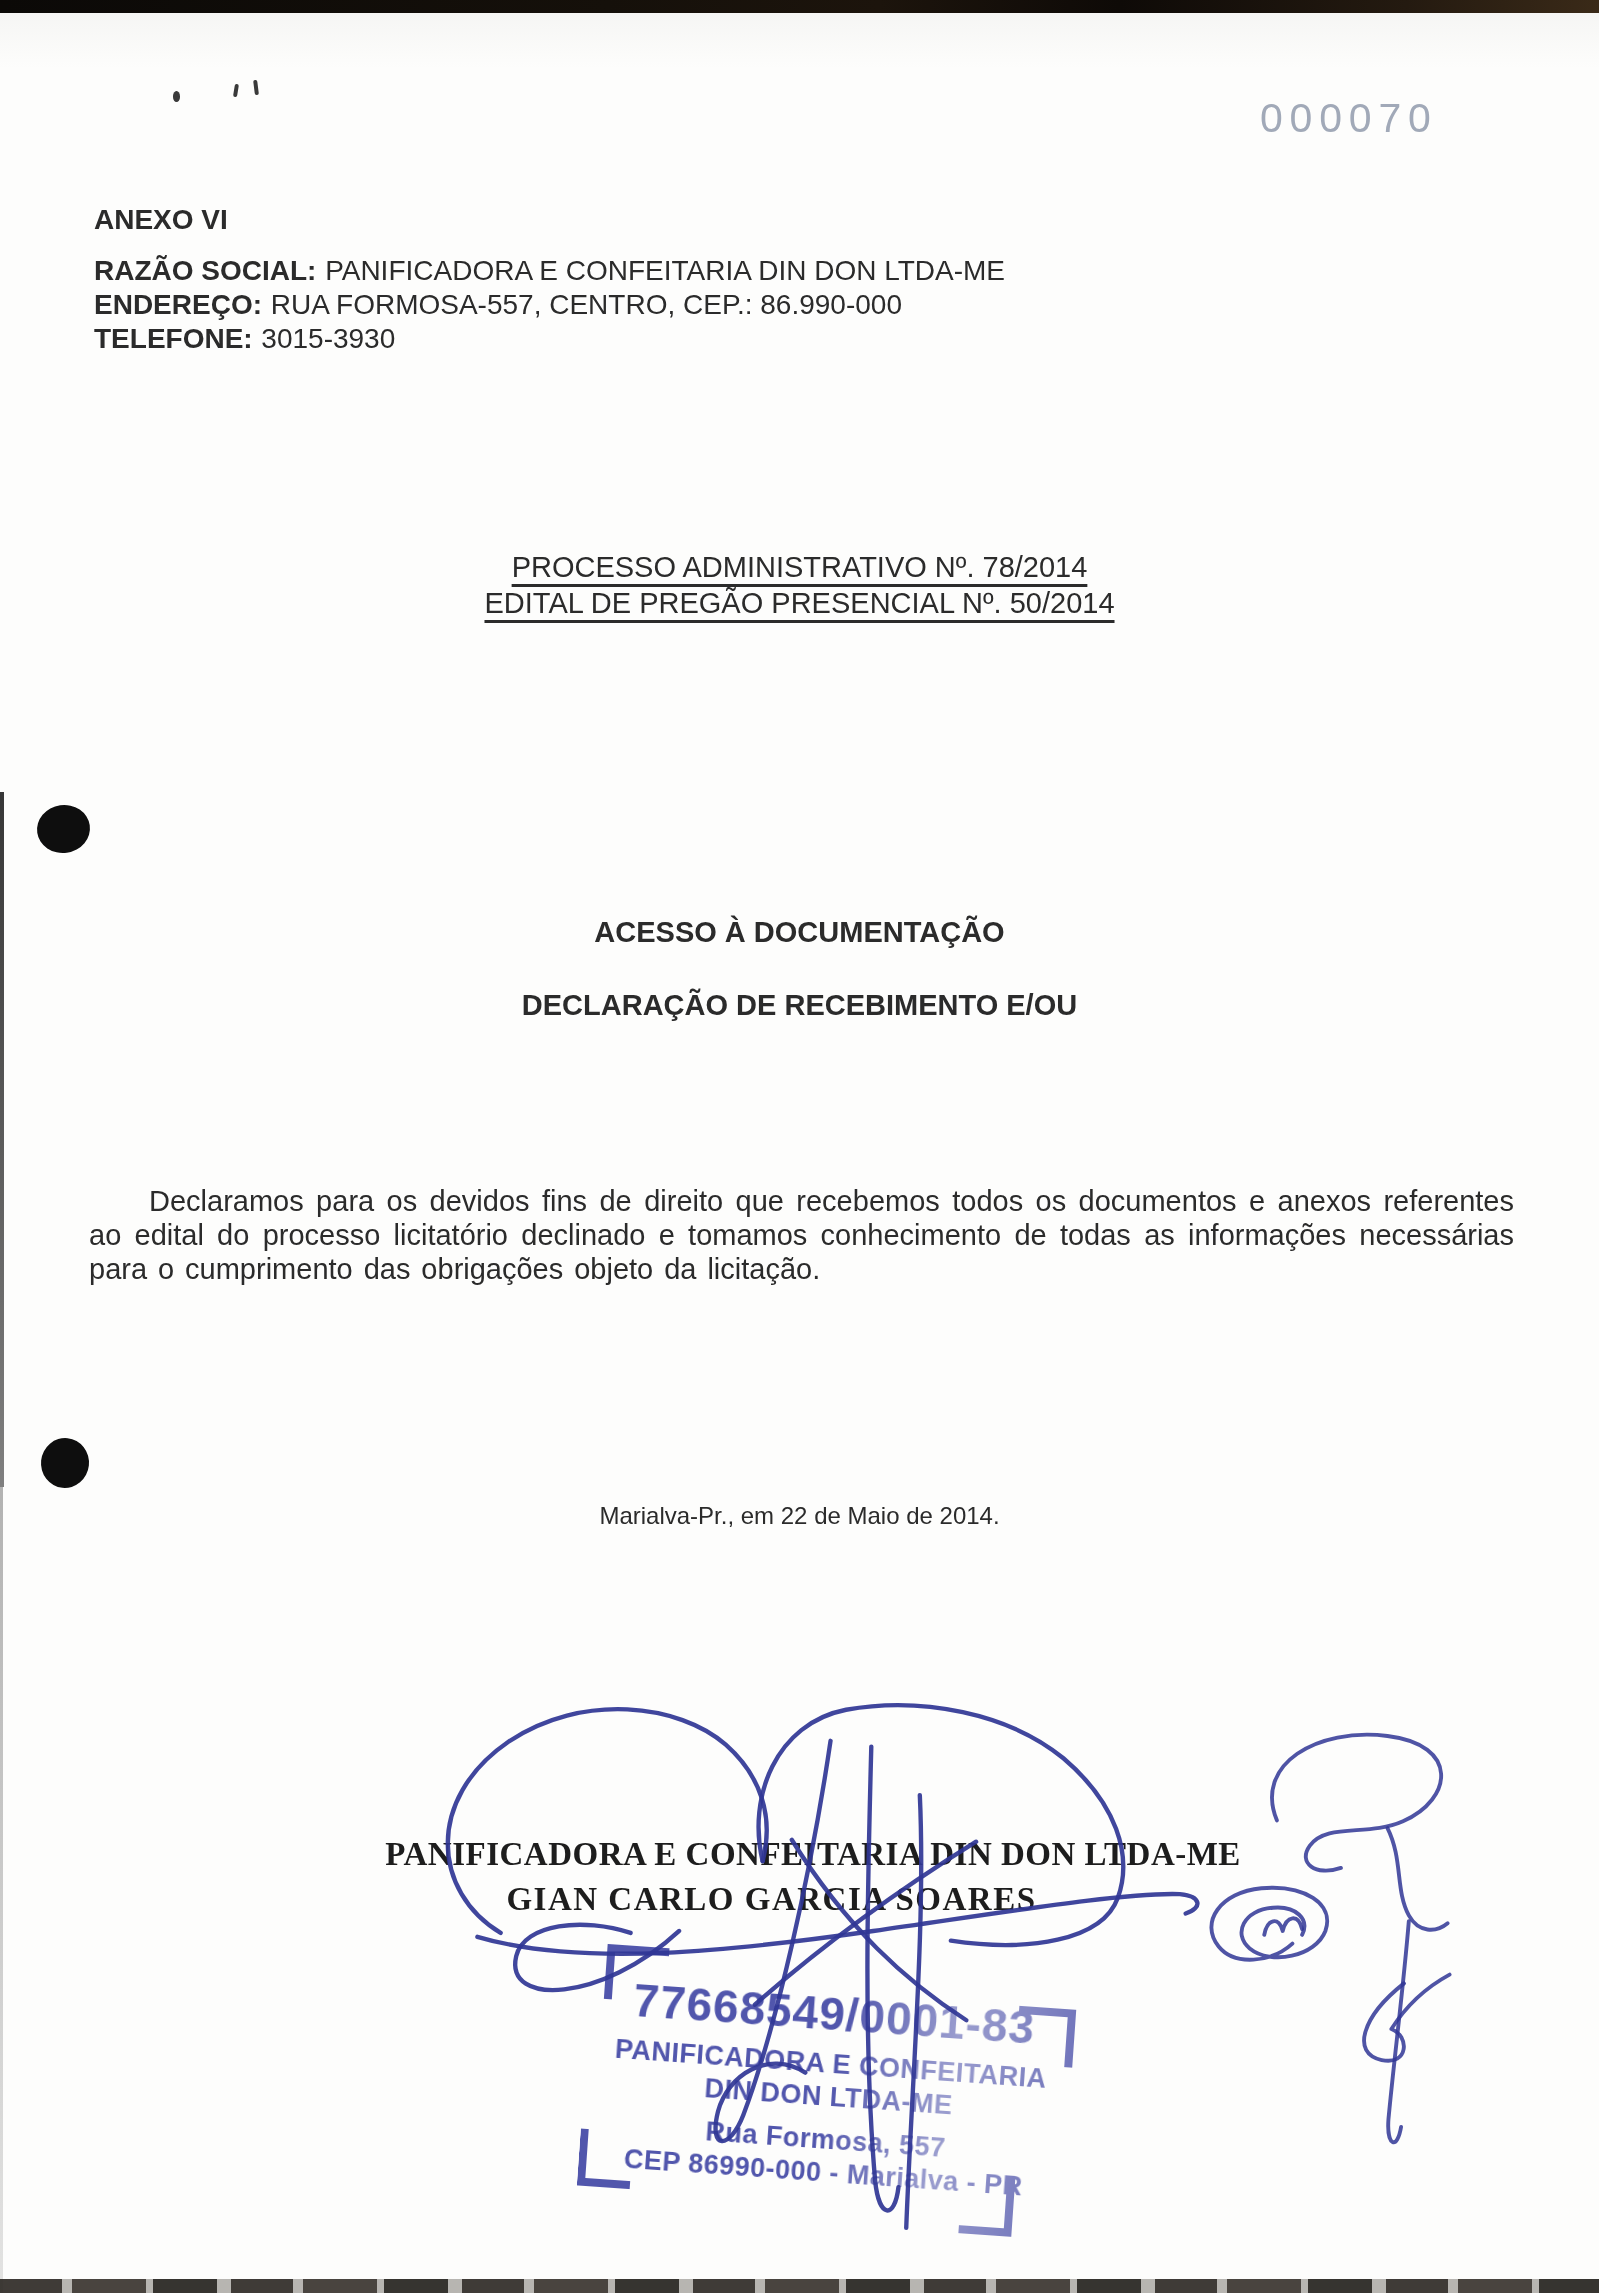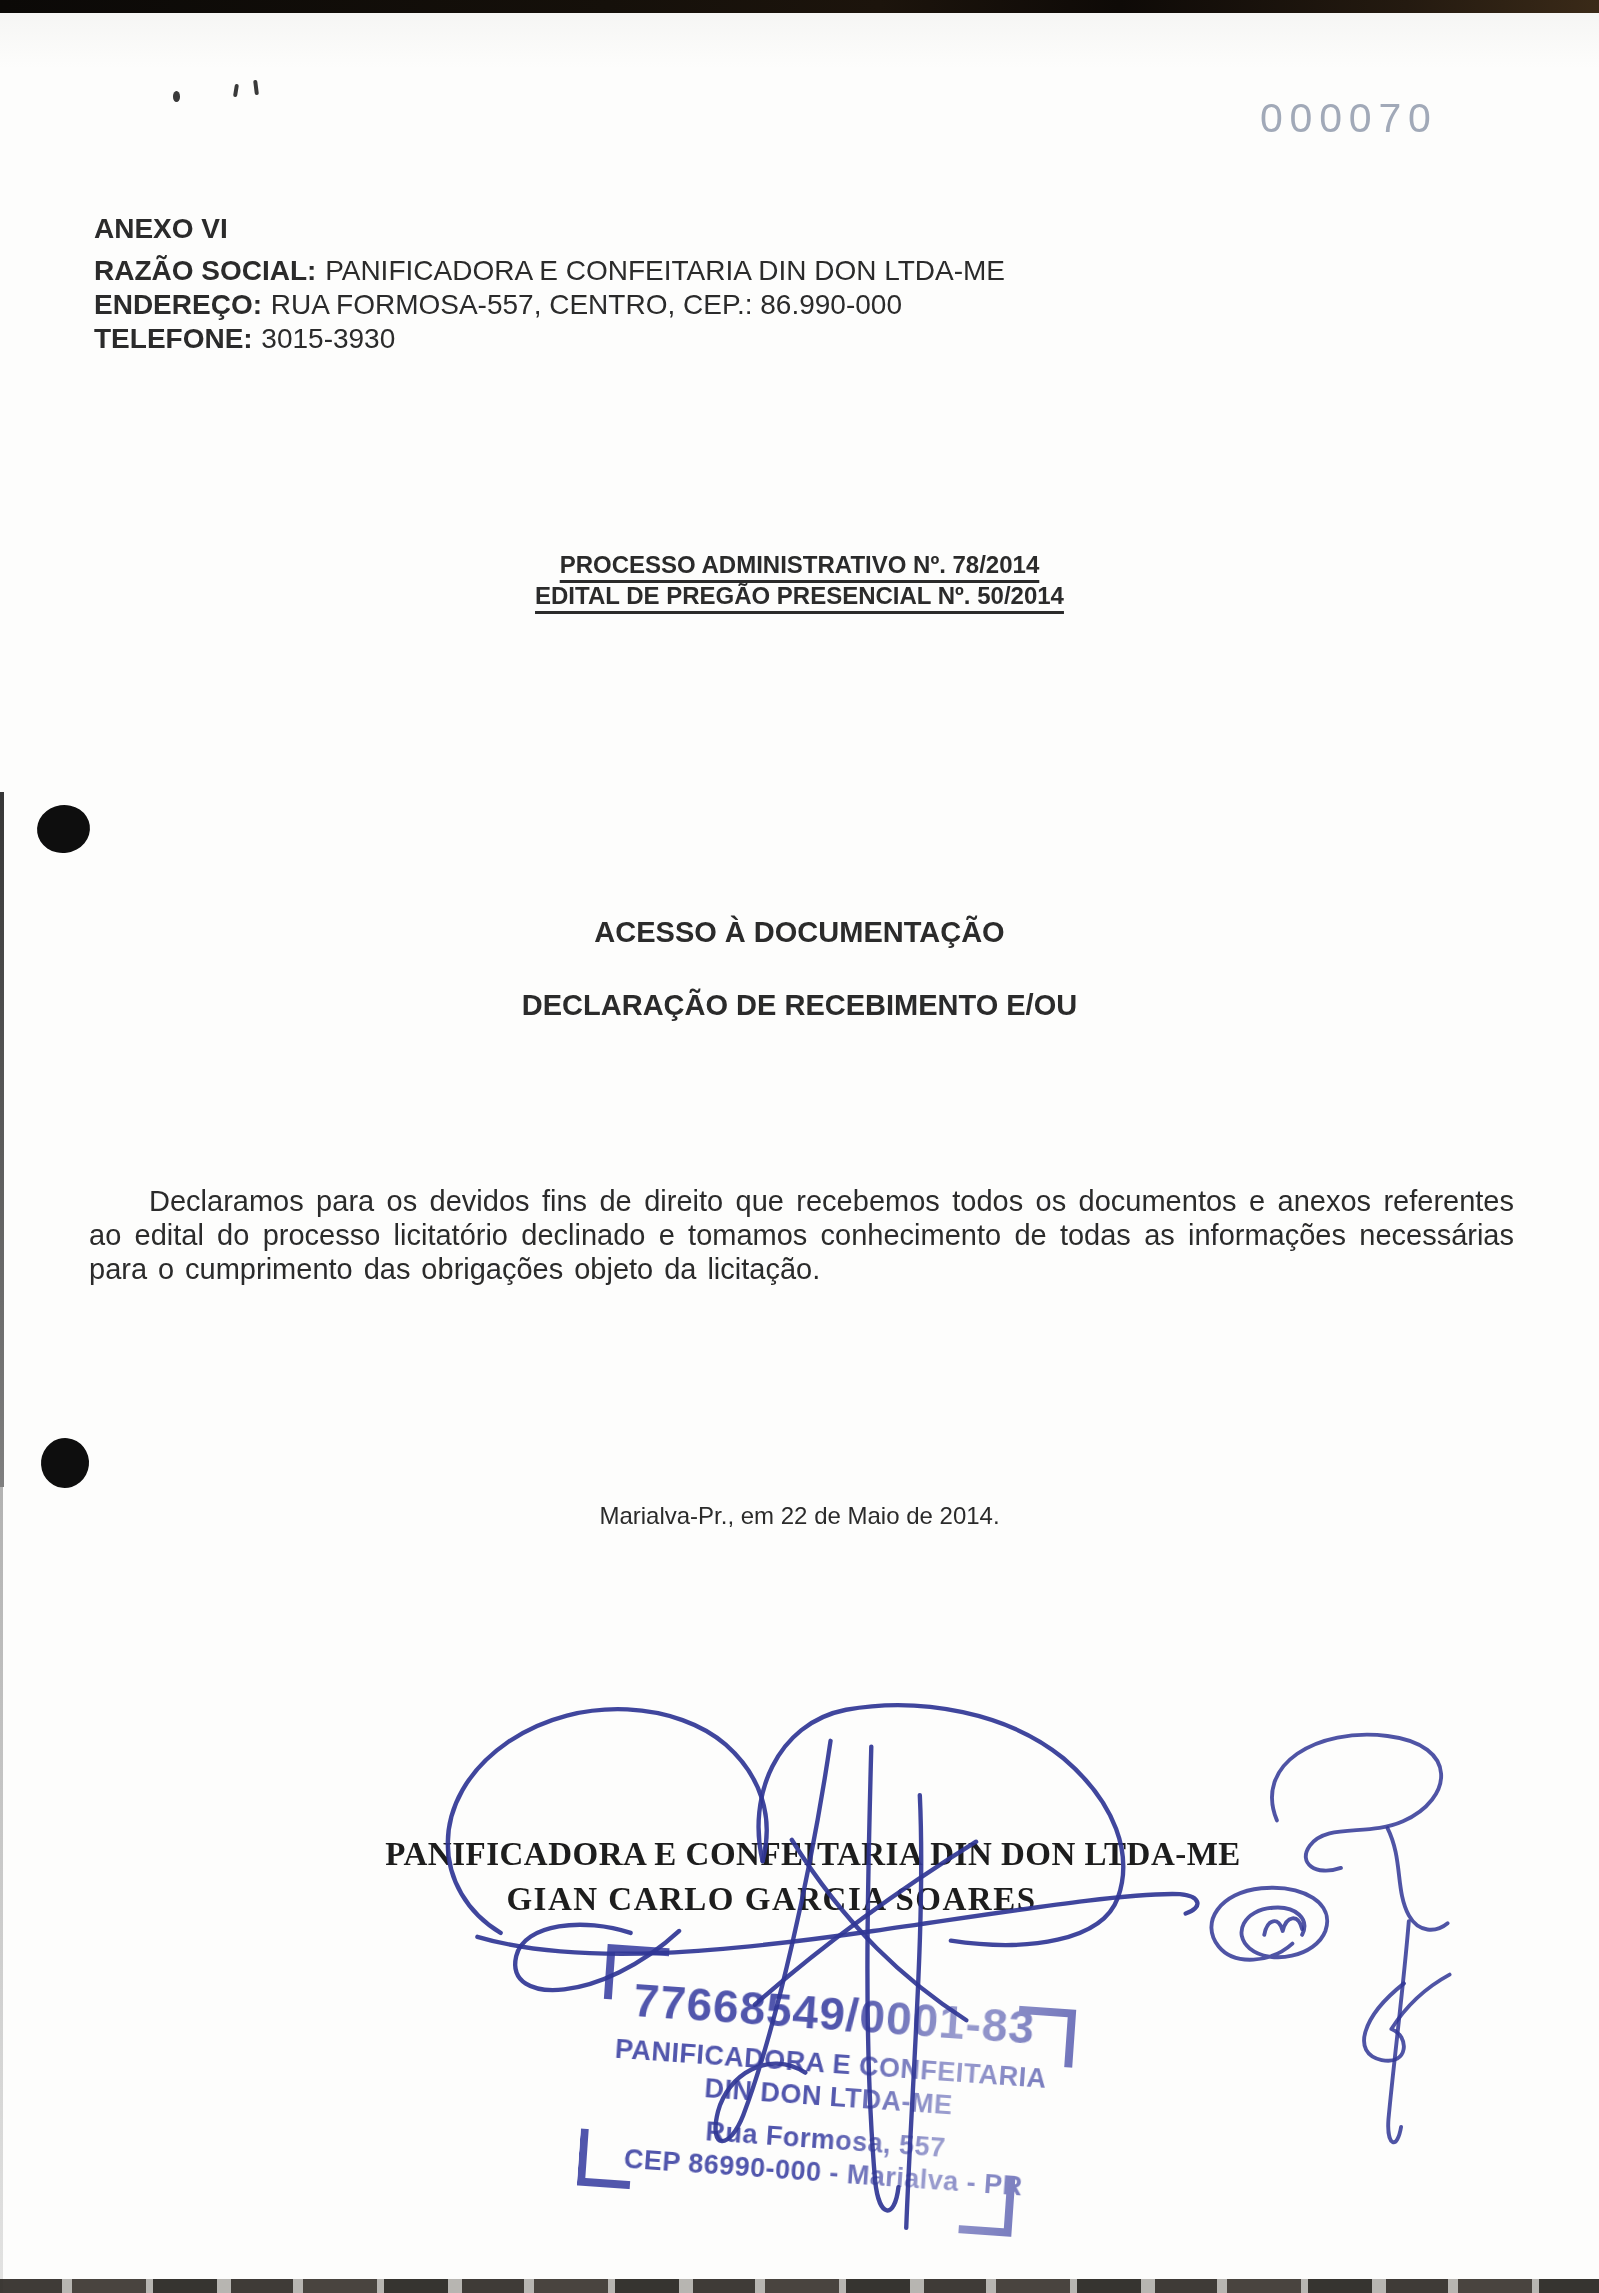--- a/index.html
+++ b/index.html
@@ -47,28 +47,28 @@
   
   .pagenum{
     position:absolute;left:1260px;top:95px;
     font-family:Liberation Sans, sans-serif;
     font-size:41px;letter-spacing:6.8px;
     color:var(--page-number-ink);
     opacity:.9;
   }
 
   
-  .annex{position:absolute;left:94px;top:213px;font-size:28px;font-weight:700;margin:0;}
+  .annex{position:absolute;left:94px;top:204px;font-size:28px;font-weight:700;margin:0;}
   .company-header{position:absolute;left:94px;top:254px;font-size:28px;line-height:34px;}
   .company-header .lbl{font-weight:700;margin-right:8.7px;}
 
   
   .process{position:absolute;left:0;top:551px;width:100%;text-align:center;}
   .process-line{
-    font-size:24px;font-weight:700;
+    font-size:29px;font-weight:400;
     text-decoration:underline;text-decoration-thickness:2.9px;text-underline-offset:6.8px;
   }
   .process-line + .process-line{margin-top:3px;}
 
   
   .doc-title{position:absolute;left:0;top:916px;width:100%;text-align:center;}
   .doc-title div{font-size:29px;font-weight:700;}
   .doc-title div + div{margin-top:40px;}
 
   

